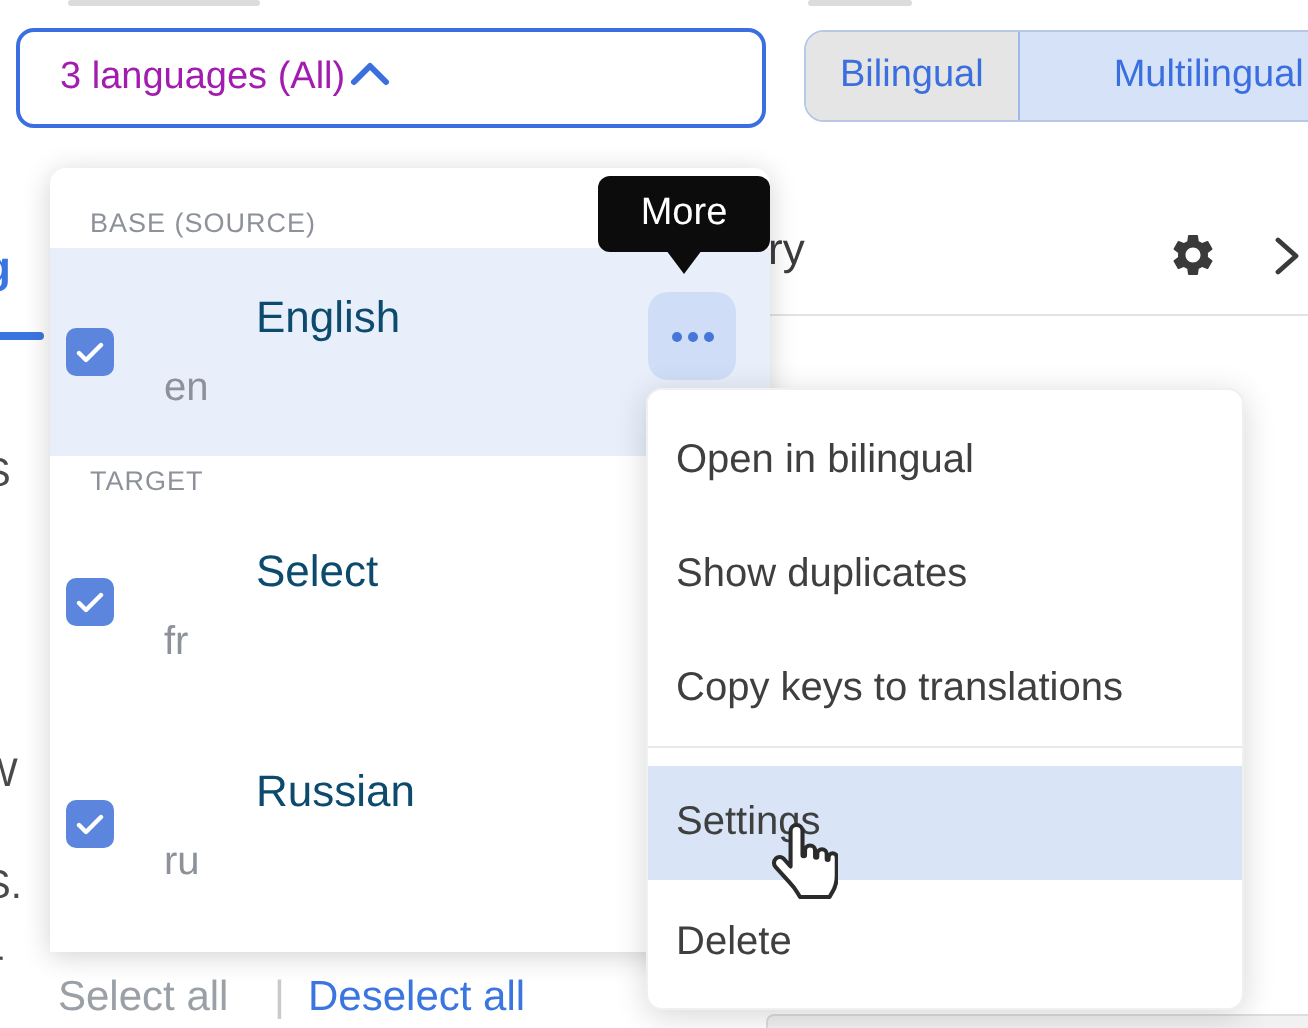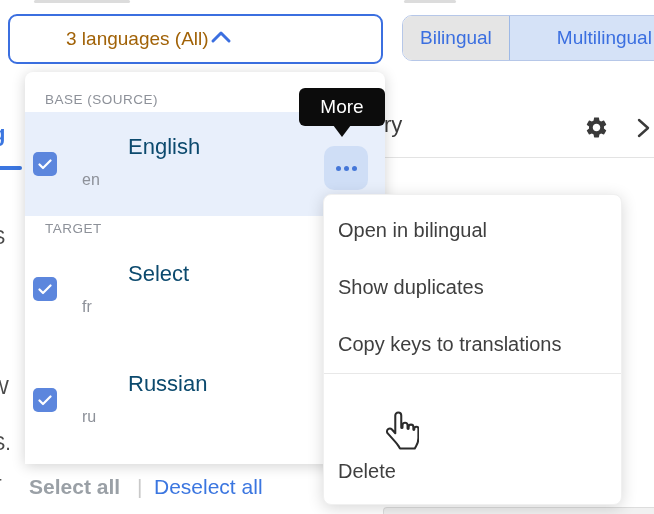--- a/index.html
+++ b/index.html
@@ -18,49 +18,49 @@
   .bg-word { font-size:22px; color:#3c3c3c; }
   .bg-rule { height:1px; background:#e3e3e3; }
   .bg-surface { background:#f1f1f1; border-top:1px solid #ddd; border-left:1px solid #ddd; border-top-left-radius:4px; }
 
   
   .select-trigger {
     left:8px; top:14px; width:375px; height:50px; background:#fff;
     border:2px solid #3b6fe0; border-radius:9px; display:flex; align-items:center;
     padding:0 20px; cursor:pointer;
   }
-  .select-trigger .val { font-size:19px; color:#a16207;margin-left:36px; }
+  .select-trigger .val { font-size:19px; color:#a21caf; }
   .select-trigger svg { margin-left:auto; }
 
   
   .segmented {
     left:402px; top:15px; height:46px; display:flex; border:1px solid #b6c7e8;
     border-radius:10px; overflow:hidden; background:#fff;
   }
   .seg {
     border:none; background:#e5e5e5; color:#3b6fe0; font-size:19px;
     font-family:"Liberation Sans", sans-serif; padding:0 17px; cursor:pointer;
   }
   .seg.selected { background:#d5e2f7; border-left:1px solid #9eb9e6;padding-left:47px; }
 
   
   .panel {
-    left:25px; top:72px; width:360px; height:392px; background:#fff;
+    left:25px; top:84px; width:360px; height:392px; background:#fff;
     border-radius:8px 8px 0 0; box-shadow:0 2px 14px rgba(0,0,0,.18);text-align:center;
   }
   .section-label { font-size:13.5px; color:#8d9199; letter-spacing:.5px; }
   .row-highlight { left:0; top:40px; width:360px; height:104px; background:#e8effb; }
   .lang-name { font-size:22px; color:#0c4a6e;margin-left:46px; }
-  .lang-code { font-size:16px; color:#8d9199; }
+  .lang-code { font-size:20px; color:#8d9199; }
   .checkbox {
     width:24px; height:24px; background:#5c86dd; border-radius:5px;
     display:flex; align-items:center; justify-content:center; cursor:pointer;
   }
   .footer-link { font-size:21px; cursor:pointer; }
-  .footer-link.muted { color:#9aa0a6; cursor:default;font-weight:bold; }
+  .footer-link.muted { color:#9aa0a6; cursor:default; }
   .footer-link.blue { color:#3b76e0; }
   .footer-pipe { font-size:21px; color:#c9c9c9; }
 
   
   .more-btn {
     left:324px; top:146px; width:44px; height:44px; border-radius:10px;
     background:#cfdef6; display:flex; align-items:center; justify-content:center;
     gap:3px; cursor:pointer;
   }
   .dot { width:5px; height:5px; border-radius:50%; background:#4577d8; }
@@ -175,20 +175,21 @@
   <div class="abs tooltip">
     <span>More</span>
   </div>
   <div class="abs tooltip-arrow"></div>
 
   <div class="abs menu">
     <div class="menu-item" style="top:7px;">Open in bilingual</div>
     <div class="menu-item" style="top:64px;">Show duplicates</div>
     <div class="menu-item" style="top:121px;">Copy keys to translations</div>
     <div class="menu-divider"></div>
+    <div class="menu-item hovered" style="top:188px;">Settings</div>
     <div class="menu-item" style="top:248px;">Delete</div>
   </div>
 
   <span class="abs" style="left:381px; top:410px;">
     <svg width="38" height="44" viewBox="0 0 24 28">
       <path d="M9 3.5c0-1 .8-1.9 1.9-1.9s1.9.9 1.9 1.9v7.6c0 .2.2.4.4.4s.4-.2.4-.4v-1.4c0-.9.7-1.6 1.6-1.6s1.6.7 1.6 1.6v2c0 .2.2.3.4.3.1 0 .3-.1.3-.3v-.9c0-.8.7-1.5 1.5-1.5s1.5.7 1.5 1.5v1.6c0 .2.1.3.3.3s.3-.1.3-.3v-.5c0-.7.6-1.3 1.3-1.3s1.3.6 1.3 1.3v5.9c0 1.9-.5 3.7-1.5 5.3l-.8 1.4H12l-.9-1.5c-.6-1-1.4-2-2.5-3.2l-4.4-4.9c-.7-.7-.6-1.9.1-2.6.8-.7 1.9-.6 2.6.1l2.1 2.4V3.5z" fill="#ffffff" stroke="#2b2b2b" stroke-width="1.3" stroke-linejoin="round"></path>
     </svg>
   </span>
 
 </div>

